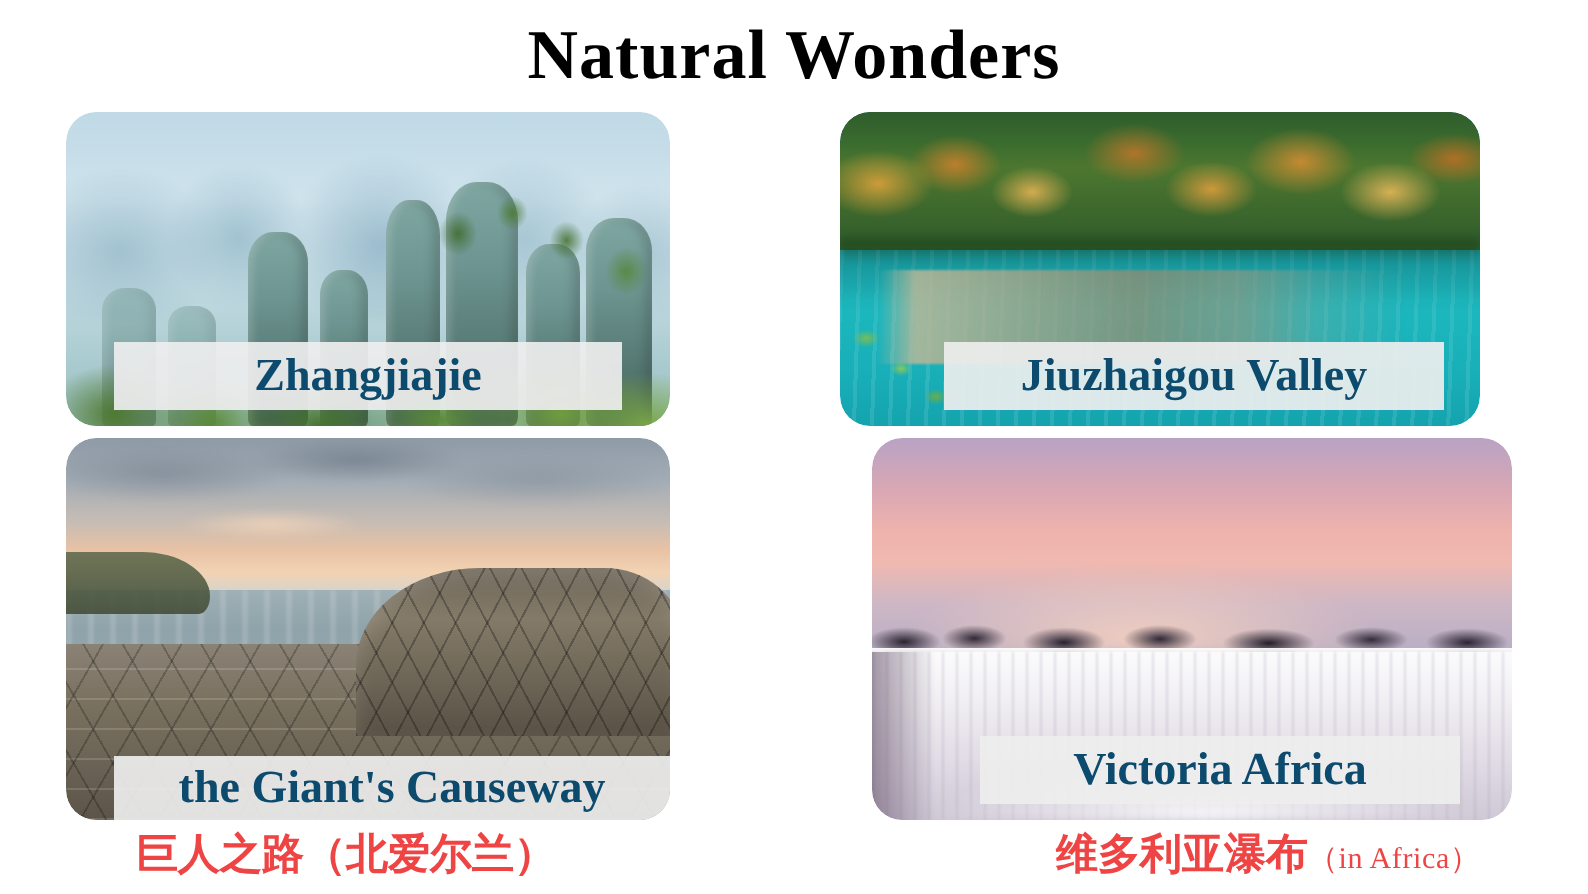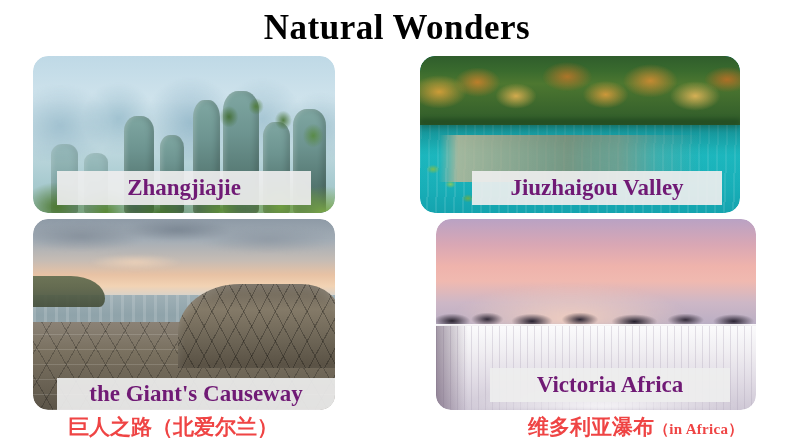--- a/index.html
+++ b/index.html
@@ -254,21 +254,21 @@
 
   
   .caption-band {
     position: absolute;
     background: rgba(238,238,238,0.92);
     display: flex;
     align-items: center;
     justify-content: center;
     font-family: "Liberation Serif", serif;
     font-weight: bold;
-    color: #701a75;
+    color: #0c4a6e;
     white-space: nowrap;
   }
   .cap-zjj { left: 24px;  bottom: 8px;  width: 254px; height: 34px; font-size: 23px; }
   .cap-jzg { left: 52px;  bottom: 8px;  width: 250px; height: 34px; font-size: 23px; }
   .cap-gc  { left: 24px;  bottom: 0px;  width: 278px; height: 32px; font-size: 23px; }
   .cap-vf  { left: 54px;  bottom: 8px;  width: 240px; height: 34px; font-size: 23px; }
 
   
   .subtitle {
     position: absolute;
@@ -276,21 +276,21 @@
     font-weight: bold;
     font-size: 21px;
     color: #ef4444;
     white-space: nowrap;
     line-height: 26px;
   }
   .sub-gc { left: 68px;  top: 414px; }
   .sub-vf { left: 528px; top: 414px; }
   .sub-vf .latin {
     font-family: "Liberation Serif", serif;
-    font-weight: bold;
+    font-weight: normal;
     font-size: 15px;
     letter-spacing: 0.3px;
   }
 </style>
 </head>
 <body>
 
 <div class="slide">
 
   <div class="title">Natural Wonders</div>

